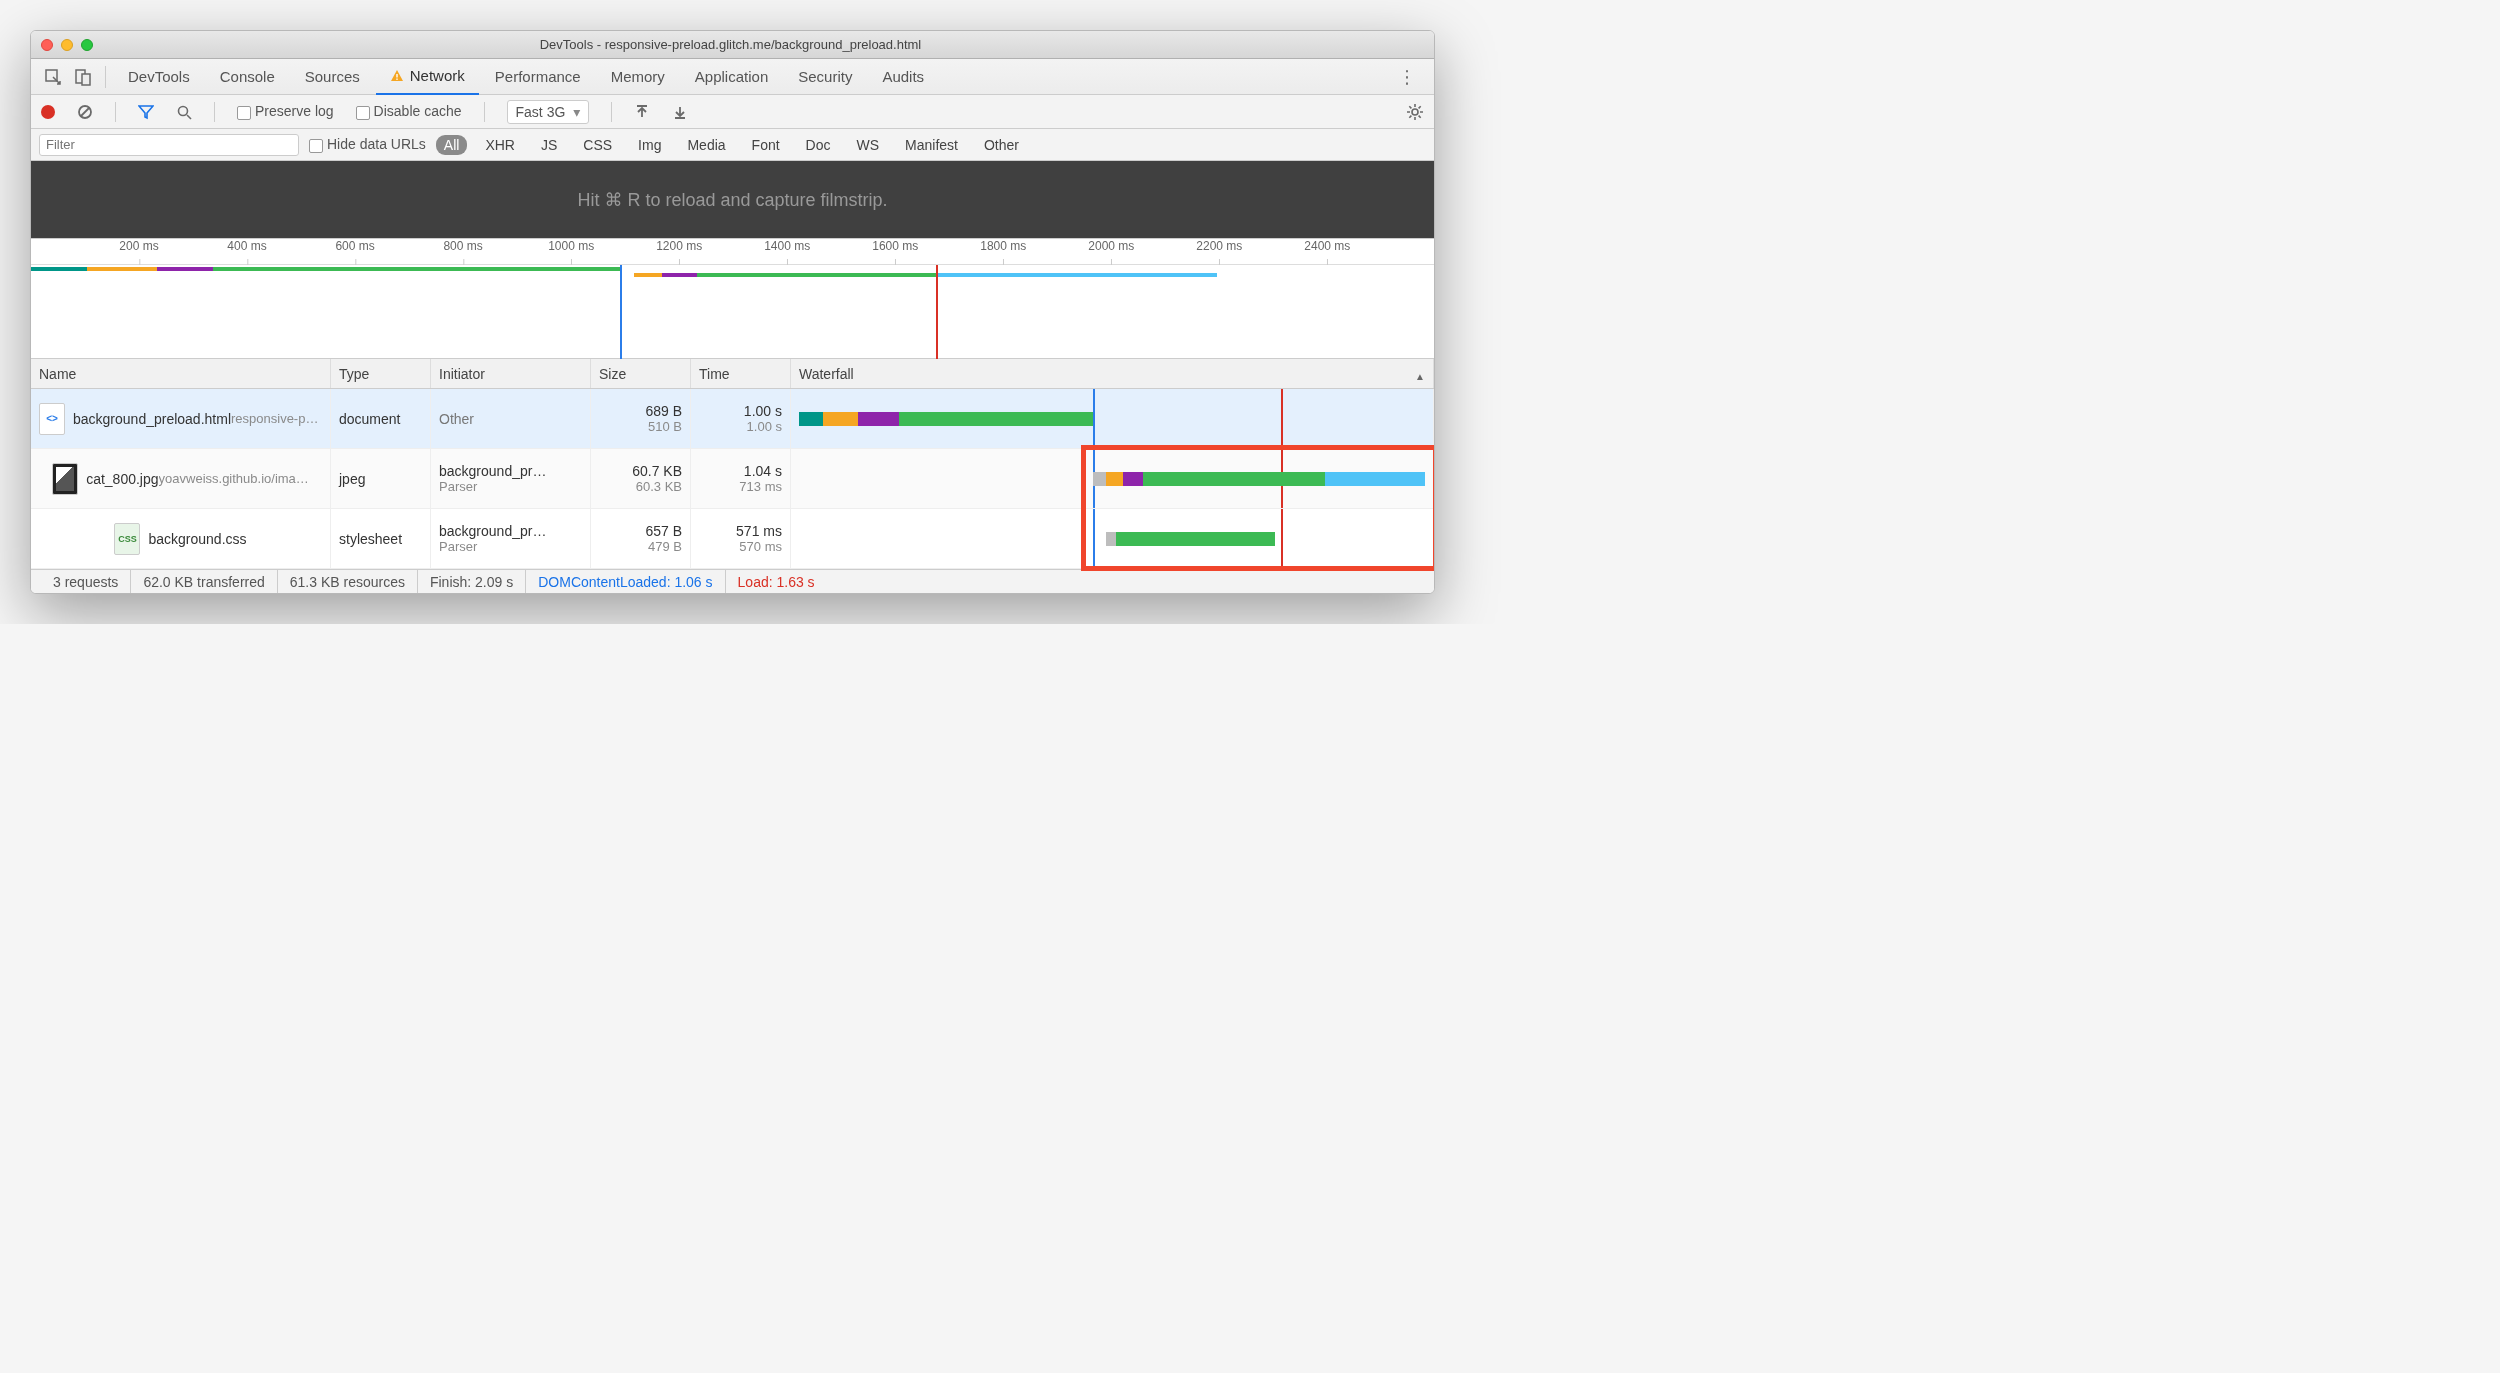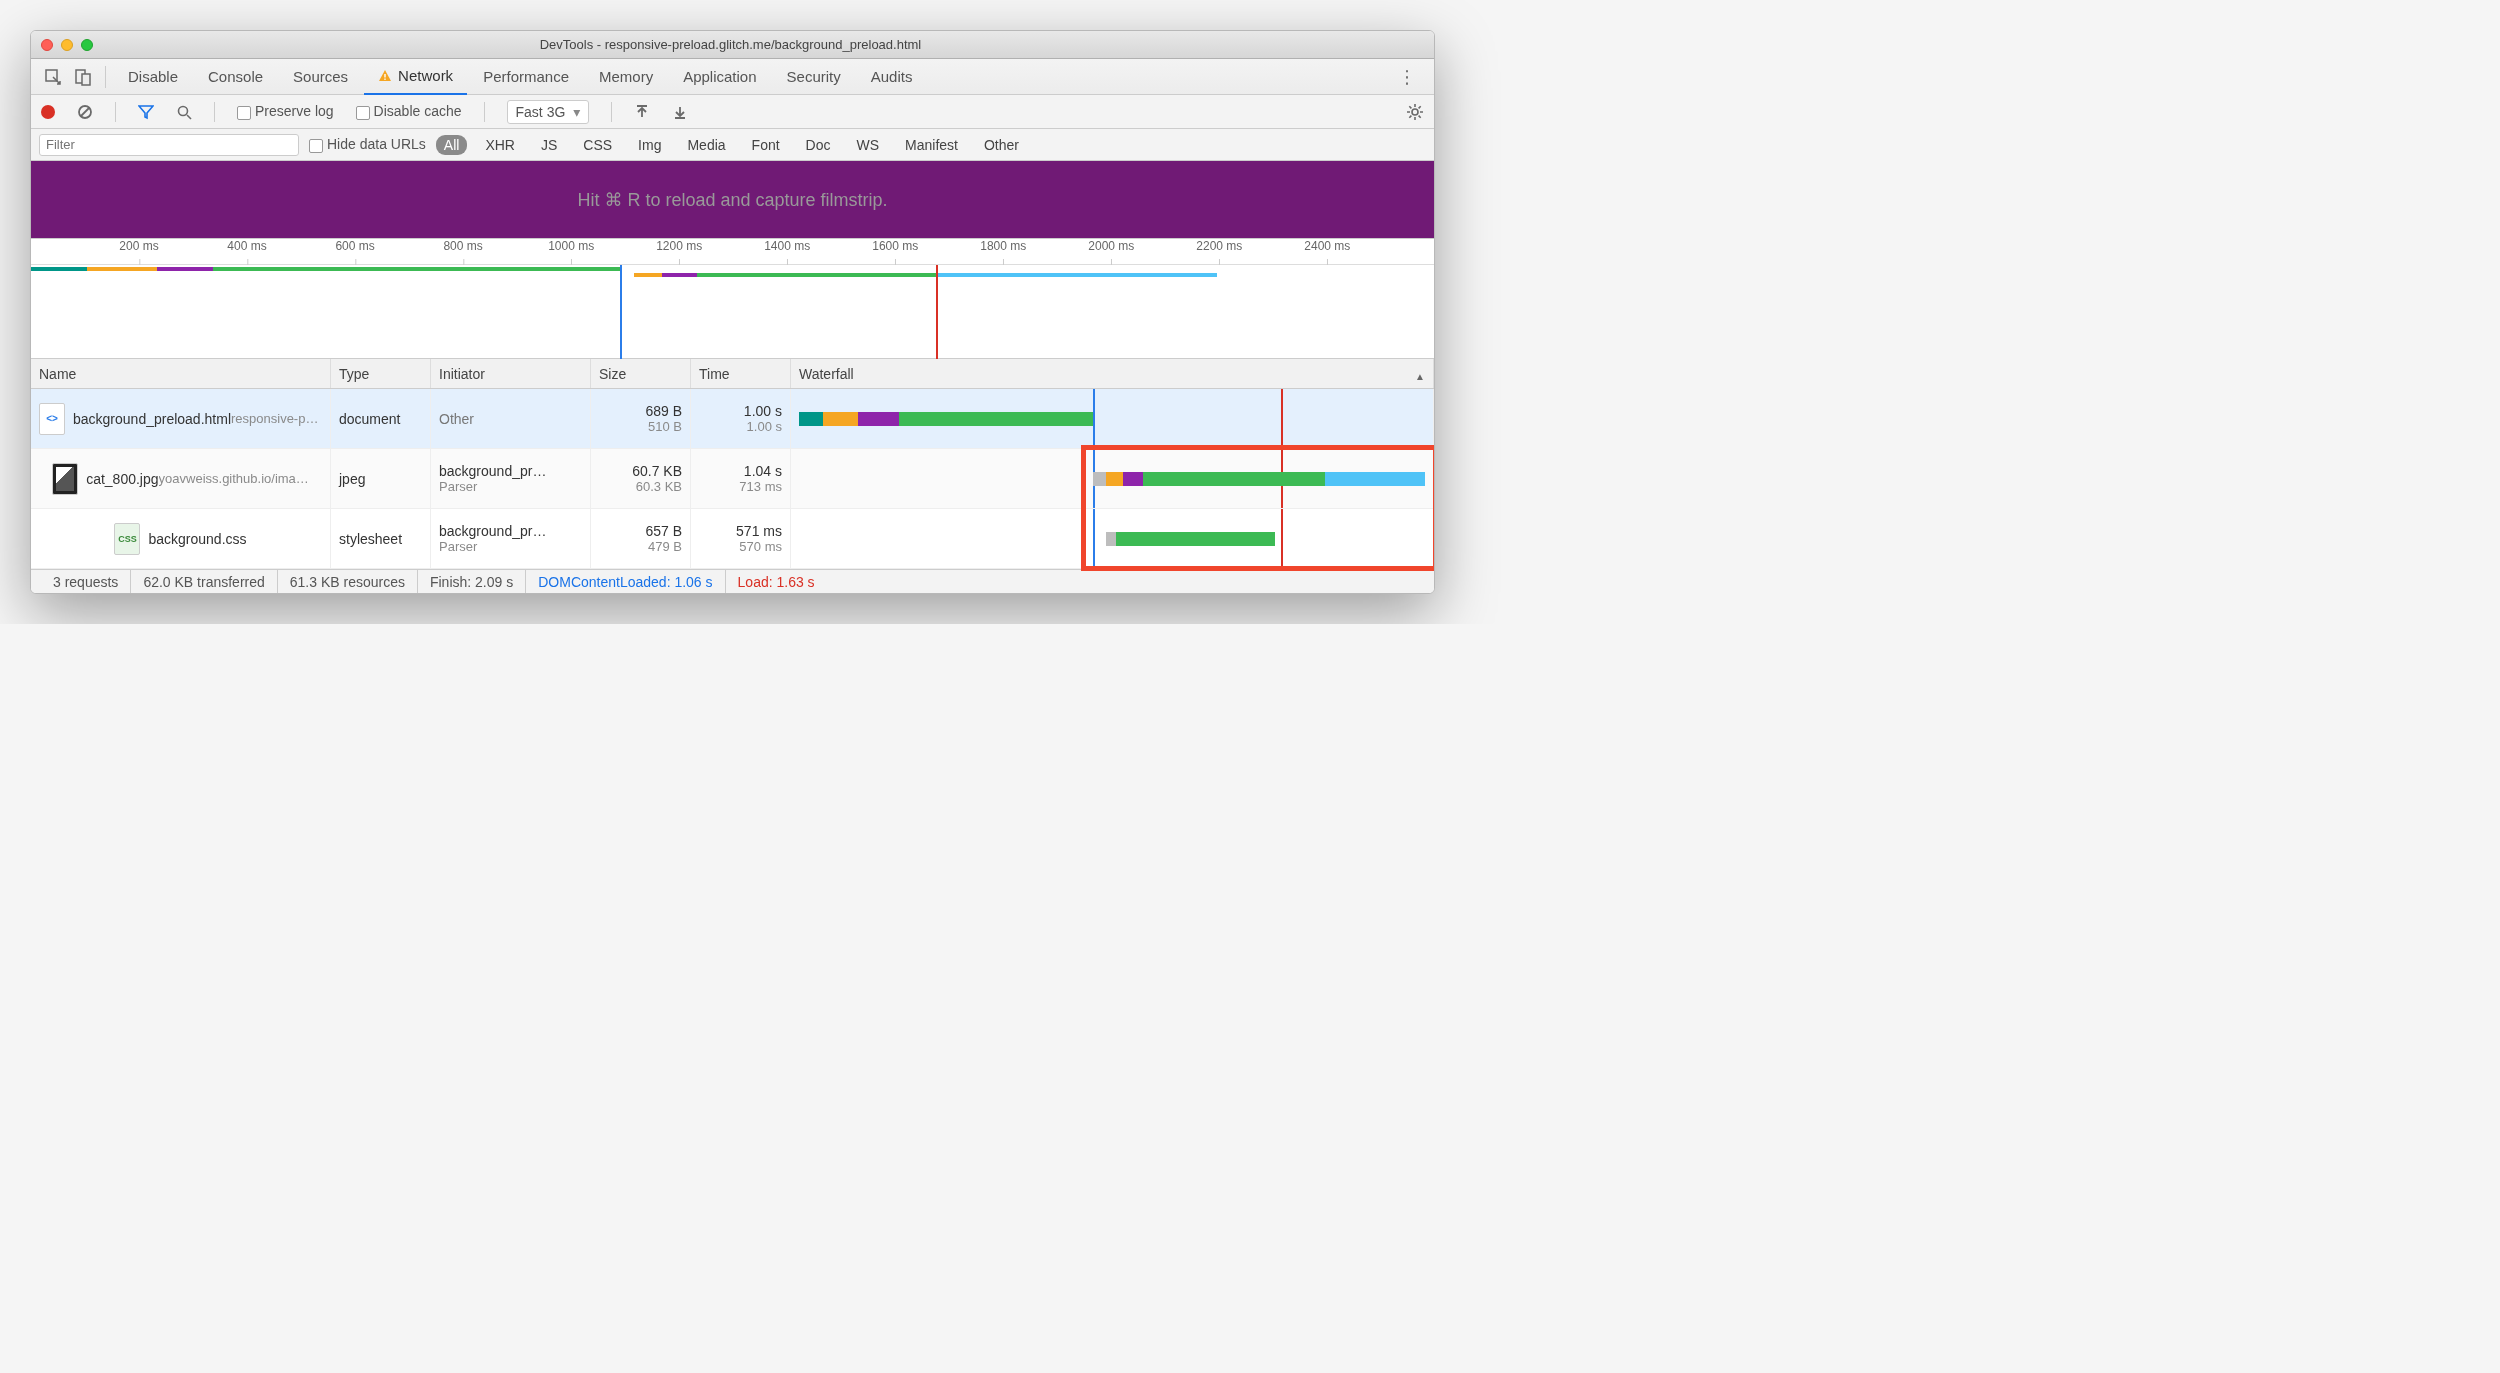--- a/index.html
+++ b/index.html
@@ -82,21 +82,21 @@
   padding:0 6px; font-size:13px; background:#fff;
 }
 .type-pill {
   padding:2px 8px; border-radius:9px; cursor:pointer;
   font-size:14px; color:#444;
 }
 .type-pill.active { background:#8a8a8a; color:#fff; }
 
 .filmstrip {
   height:78px; display:flex; align-items:center; justify-content:center;
-  font-size:18px; color:#999; border-bottom:1px solid #ccc; background:#701a75;
+  font-size:18px; color:#999; border-bottom:1px solid #ccc; background:#404040;
 }
 
 .overview { height:120px; border-bottom:1px solid #ccc; background:#fff; position:relative; }
 .overview .ruler { height:26px; border-bottom:1px solid #ddd; display:flex; position:relative; }
 .overview .tick { position:absolute; top:0; font-size:12px; color:#666; transform:translateX(-50%); }
 .overview .tick::after { content:""; position:absolute; left:50%; top:20px; width:1px; height:6px; background:#ccc; }
 .overview-body { position:relative; height:94px; }
 .ovbar { position:absolute; height:4px; top:2px; }
 .ov-vline { position:absolute; top:0; bottom:0; width:2px; }
 
@@ -178,21 +178,21 @@
           <path d="M9 9 L16 16 M13 16 L16 16 L16 13" fill="none" stroke="#6a6a6a" stroke-width="1.5"></path>
         </svg>
     </div>
     <div class="iconbtn">
       <svg width="18" height="18" viewBox="0 0 18 18">
           <rect x="2" y="2" width="9" height="13" fill="none" stroke="#6a6a6a" stroke-width="1.5"></rect>
           <rect x="8" y="6" width="8" height="11" fill="#ececec" stroke="#6a6a6a" stroke-width="1.5"></rect>
         </svg>
     </div>
     <div class="sep"></div>
-    <div class="tab">Disable</div>
+    <div class="tab">DevTools</div>
     <div class="tab">Console</div>
     <div class="tab">Sources</div>
     <div class="tab active">
       <span class="warn-icon">
         <svg width="14" height="14" viewBox="0 0 14 14">
             <path d="M7 1 L13 12 L1 12 Z" fill="#f5a623"></path>
             <rect x="6.3" y="5" width="1.4" height="3.5" fill="#fff"></rect>
             <rect x="6.3" y="9.5" width="1.4" height="1.4" fill="#fff"></rect>
           </svg>
       </span>

